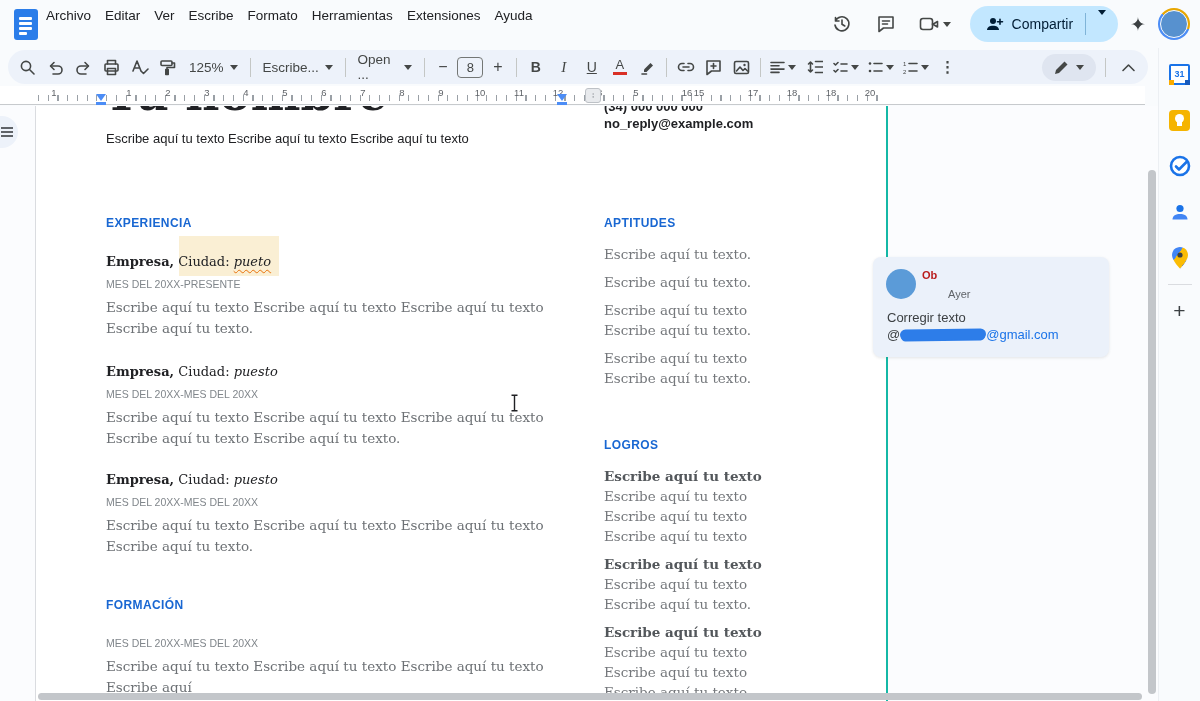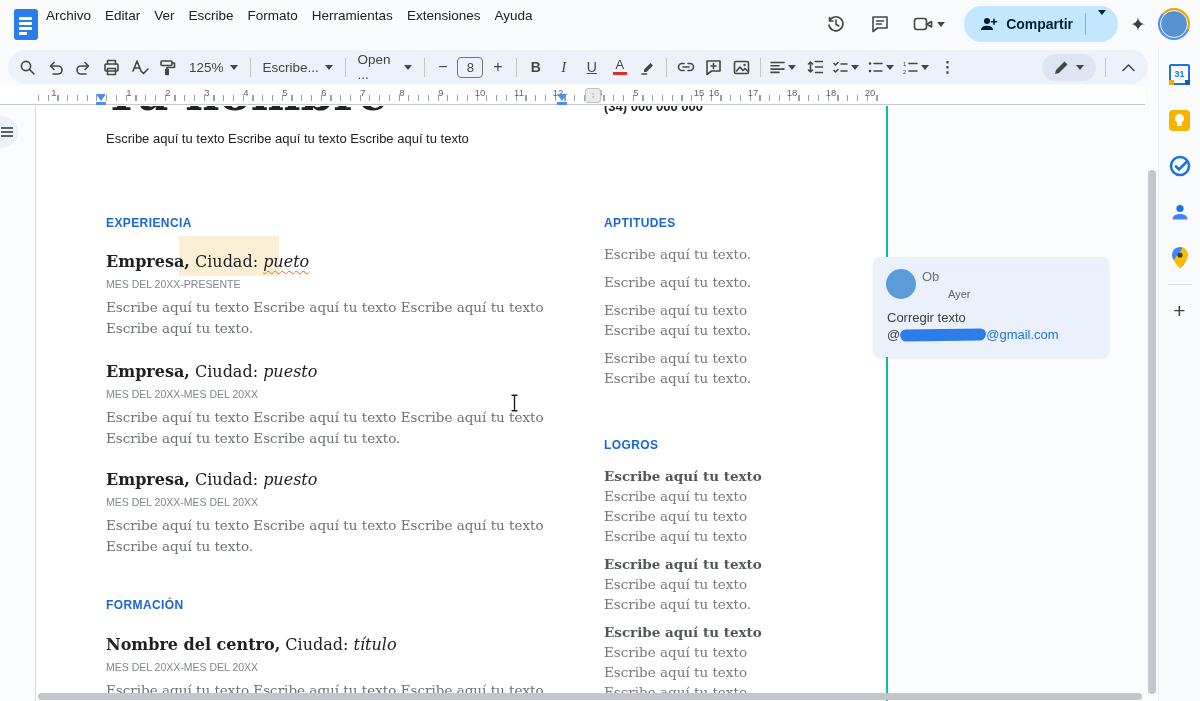--- a/index.html
+++ b/index.html
@@ -14,21 +14,21 @@
   .title-block{position:absolute;left:46px;top:4px}
   .title-row{display:flex;align-items:center;gap:10px;height:22px}
   .doc-title{font-size:17px;color:#202124}
   .mini-ic{color:#444746;font-size:14px;line-height:14px}
   .menus{display:flex;margin-top:2px;margin-left:-7px}
   .menus span{font-size:13.5px;color:#202124;padding:2px 7px;border-radius:8px;cursor:default}
   .tb-right{position:absolute;right:10px;top:0;height:48px;display:flex;align-items:center;gap:8px}
   .circ-btn{width:36px;height:36px;display:flex;align-items:center;justify-content:center;border-radius:50%}
   .caret{width:0;height:0;border-left:4px solid transparent;border-right:4px solid transparent;border-top:5px solid #444746}
   .share-pill{height:36px;background:#c2e7ff;border-radius:18px;display:flex;align-items:center;color:#001d35;margin-left:4px}
-  .share-main{display:flex;align-items:center;gap:8px;padding:0 12px 0 16px;font-size:14px;font-weight:700}
+  .share-main{display:flex;align-items:center;gap:8px;padding:0 12px 0 16px;font-size:14px;font-weight:400}
   .share-sep{width:1px;height:22px;background:#7fb4d8}
   .share-caret{padding:0 12px}
   .share-caret .caret{border-top-color:#001d35}
   .sparkle{font-size:19px;color:#3c4043;padding:0 4px}
   .avatar-ring{width:32px;height:32px;border-radius:50%;background:conic-gradient(from -50deg,#e8a600 0 160deg,#4c8df6 160deg 360deg);display:flex;align-items:center;justify-content:center}
   .avatar-ring b{width:28px;height:28px;border-radius:50%;background:#5791cf;border:1px solid #f9fbfd}
 
   
   .toolbar{position:absolute;left:8px;top:50px;width:1140px;height:34px;background:#edf2fa;border-radius:17px;display:flex;align-items:center;padding:0 6px;gap:1px}
   .tbtn{min-width:27px;height:27px;display:flex;align-items:center;justify-content:center;border-radius:4px;color:#444746;font-size:14px}
@@ -56,34 +56,34 @@
 
   
   .canvas{position:absolute;left:0;top:106px;width:1158px;height:595px;background:#fbfcfe}
   .page{position:absolute;left:35px;top:0;width:853px;height:646px;background:#fff;border-left:1px solid #dadce0;border-right:2px solid #14b8a6;overflow:hidden}
   .abs{position:absolute}
   .name-clip{left:68px;top:-40px;width:360px;height:58px;overflow:hidden}
   .name-clip h1{font-size:47px;font-weight:700;color:#202124;font-family:"DejaVu Serif",serif;line-height:56px}
   .contact{left:568px;width:230px;font-weight:700;font-size:13px;color:#202124}
   .intro{left:70px;top:25px;font-size:13px;color:#202124}
   .sec-h{font-size:12px;font-weight:700;letter-spacing:.4px;color:#1967d2}
-  .entry h3{font-size:16px;font-weight:400;color:#202124;line-height:24px;font-family:"DejaVu Serif",serif}
+  .entry h3{font-size:13px;font-weight:400;color:#202124;line-height:24px;font-family:"DejaVu Serif",serif}
   .entry h3 b{font-weight:700}
   .entry h3 .rol{font-style:italic}
   .misspell{text-decoration:underline wavy #e8710a 1px;text-underline-offset:3px}
   .dates{margin-top:4px;font-size:10.5px;color:#80868b;line-height:13px}
   .ebody{margin-top:6px;font-size:13.5px;line-height:20.5px;color:#6d7175;font-family:"DejaVu Serif",serif;width:457px}
   .hl{left:143px;top:130px;width:100px;height:40px;background:#faefd4}
   .rcol p{font-size:13.5px;line-height:20px;color:#75787c;font-family:"DejaVu Serif",serif;margin-bottom:8px;width:186px}
   .rcol p b{font-weight:700;color:#53575b}
 
   
   .comment-card{position:absolute;left:873px;top:151px;width:236px;height:100px;background:#ebf1fa;border-radius:8px;box-shadow:0 1px 3px rgba(60,64,67,.12)}
   .cc-avatar{position:absolute;left:13px;top:12px;width:30px;height:30px;border-radius:50%;background:#5b9bd8}
-  .cc-name{position:absolute;left:49px;top:12px;font-size:13px;font-weight:400;color:#737373}
+  .cc-name{position:absolute;left:49px;top:12px;font-size:11px;font-weight:700;color:#b91c1c}
   .cc-time{position:absolute;left:75px;top:31px;font-size:11px;color:#5f6368}
   .cc-body{position:absolute;left:14px;top:52px;font-size:13px;color:#3c4043;line-height:17px}
   .cc-mention{position:absolute;left:14px;top:70px;font-size:13px;color:#1a73e8;display:flex;align-items:center}
   .scribble{display:inline-block;width:86px;height:11px;background:#2d7de9;border-radius:6px;transform:rotate(-.8deg);box-shadow:0 2px 0 -1px #2d7de9}
 
   
   .v-scroll{position:absolute;left:1148px;top:64px;width:8px;height:524px;background:#c3c6ca;border-radius:4px}
   .h-scroll{position:absolute;left:38px;top:587px;width:1104px;height:7px;background:#c3c6ca;border-radius:4px}
   .ibeam{position:absolute;left:509px;top:288px}
 
@@ -319,21 +319,21 @@
     <span class="rn" style="left:317px">6</span>
     <span class="rn" style="left:356px">7</span>
     <span class="rn" style="left:395px">8</span>
     <span class="rn" style="left:434px">9</span>
     <span class="rn" style="left:473px">10</span>
     <span class="rn" style="left:512px">11</span>
     <span class="rn" style="left:551px">12</span>
     <span class="rn" style="left:590px">13</span>
     <span class="rn" style="left:629px">5</span>
     <span class="rn" style="left:692px">15</span>
-    <span class="rn" style="left:707px">16</span>
+    <span class="rn" style="left:680px">16</span>
     <span class="rn" style="left:746px">17</span>
     <span class="rn" style="left:785px">18</span>
     <span class="rn" style="left:824px">18</span>
     <span class="rn" style="left:863px">20</span>
     <div class="ind" style="left:96px;top:8px">
         <div class="tri-down"></div>
         <div class="bar" style="margin-left:0px"></div>
       </div>
     <div class="ind" style="left:557px;top:8px">
         <div class="tri-down"></div>
@@ -342,20 +342,21 @@
     <div class="col-handle">⁞</div>
   </div>
 
   <div class="canvas">
     <div class="page">
 
       <div class="abs name-clip">
         <h1>Tu nombre</h1>
       </div>
       <div class="abs contact" style="top:-7px">(34) 000 000 000</div>
+      <div class="abs contact" style="top:10px">no_reply@example.com</div>
       <div class="abs intro">Escribe aquí tu texto Escribe aquí tu texto Escribe aquí tu texto</div>
 
       <div class="abs sec-h" style="left:70px;top:110px">EXPERIENCIA</div>
 
       <div class="abs hl"></div>
 
       <div class="abs entry" style="left:70px;top:144px">
         <h3><b>Empresa,</b><span> Ciudad: </span><span class="rol misspell">pueto</span></h3>
         <div class="dates">MES DEL 20XX-PRESENTE</div>
         <div class="ebody">Escribe aquí tu texto Escribe aquí tu texto Escribe aquí tu texto Escribe aquí tu texto.</div>
@@ -369,21 +370,20 @@
 
       <div class="abs entry" style="left:70px;top:362px">
         <h3><b>Empresa,</b><span> Ciudad: </span><span class="rol">puesto</span></h3>
         <div class="dates">MES DEL 20XX-MES DEL 20XX</div>
         <div class="ebody">Escribe aquí tu texto Escribe aquí tu texto Escribe aquí tu texto Escribe aquí tu texto.</div>
       </div>
 
       <div class="abs sec-h" style="left:70px;top:492px">FORMACIÓN</div>
 
       <div class="abs entry" style="left:70px;top:527px">
-        <h3><b>Nombre del centro,</b><span> Ciudad: </span><span class="rol">título</span></h3>
         <div class="dates">MES DEL 20XX-MES DEL 20XX</div>
         <div class="ebody">Escribe aquí tu texto Escribe aquí tu texto Escribe aquí tu texto Escribe aquí</div>
       </div>
 
       <div class="abs sec-h" style="left:568px;top:110px">APTITUDES</div>
       <div class="abs rcol" style="left:568px;top:138px">
         <p>Escribe aquí tu texto.</p>
         <p>Escribe aquí tu texto.</p>
         <p>Escribe aquí tu texto Escribe aquí tu texto.</p>
         <p>Escribe aquí tu texto Escribe aquí tu texto.</p>

